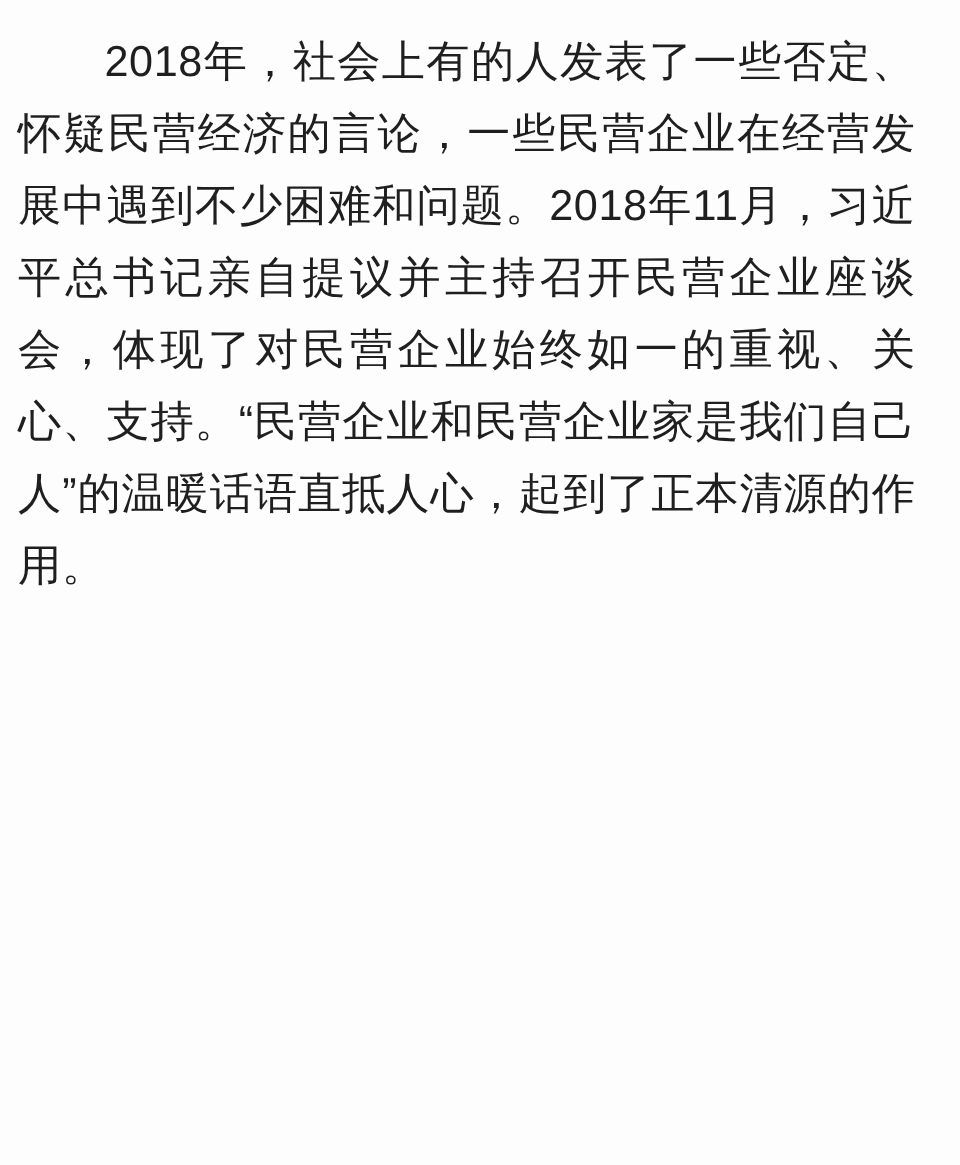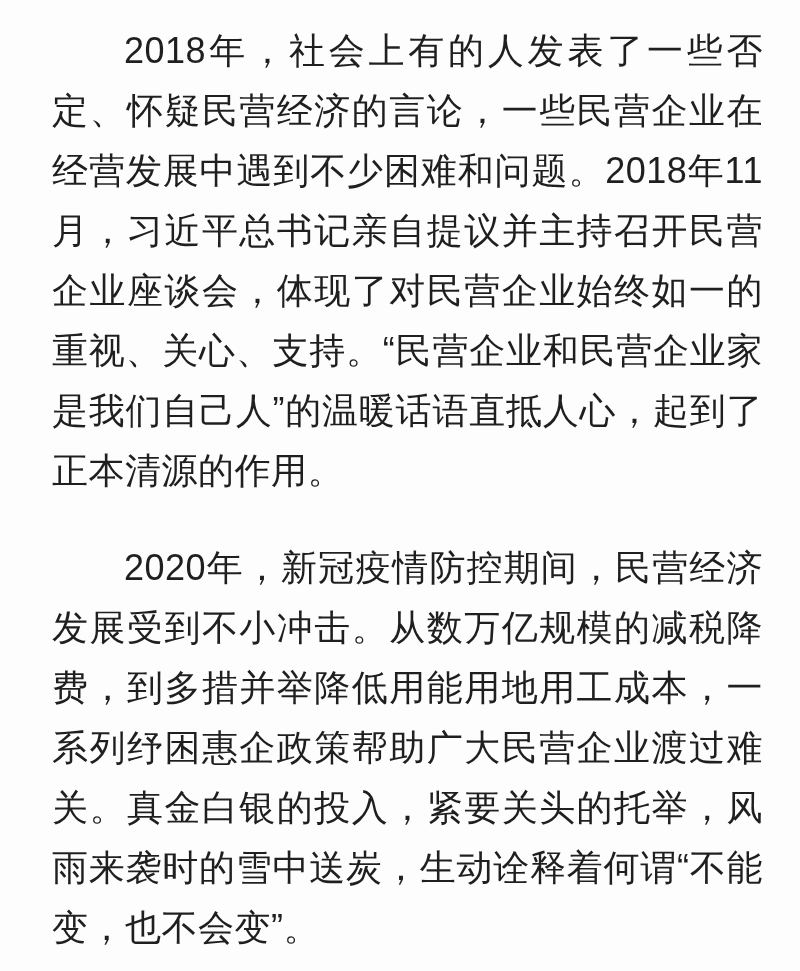--- a/index.html
+++ b/index.html
@@ -9,33 +9,32 @@
   body {
     width: 800px;
     height: 971px;
     background: #fdfdfd;
     overflow: hidden;
     font-family: "Liberation Sans", sans-serif;
   }
   .article {
     box-sizing: border-box;
     width: 800px;
-    padding: 21px 37px 0 52px;
+    padding: 21px 37px 0 15px;
     color: #1f1f1f;
   }
   .article p {
     margin: 0 0 37px 0;
     font-size: 36px;
     line-height: 60px;
     text-align: justify;
     text-justify: inter-ideograph;
     text-indent: 2em;
     letter-spacing: 0.5px;
     word-break: break-all;
   }
 </style>
 </head>
 <body>
 
 <main class="article">
   <p>2018年，社会上有的人发表了一些否定、怀疑民营经济的言论，一些民营企业在经营发展中遇到不少困难和问题。2018年11月，习近平总书记亲自提议并主持召开民营企业座谈会，体现了对民营企业始终如一的重视、关心、支持。“民营企业和民营企业家是我们自己人”的温暖话语直抵人心，起到了正本清源的作用。</p>
-  <p>2020年，新冠疫情防控期间，民营经济发展受到不小冲击。从数万亿规模的减税降费，到多措并举降低用能用地用工成本，一系列纾困惠企政策帮助广大民营企业渡过难关。真金白银的投入，紧要关头的托举，风雨来袭时的雪中送炭，生动诠释着何谓“不能变，也不会变”。</p>
 </main>
 
 </body></html>

